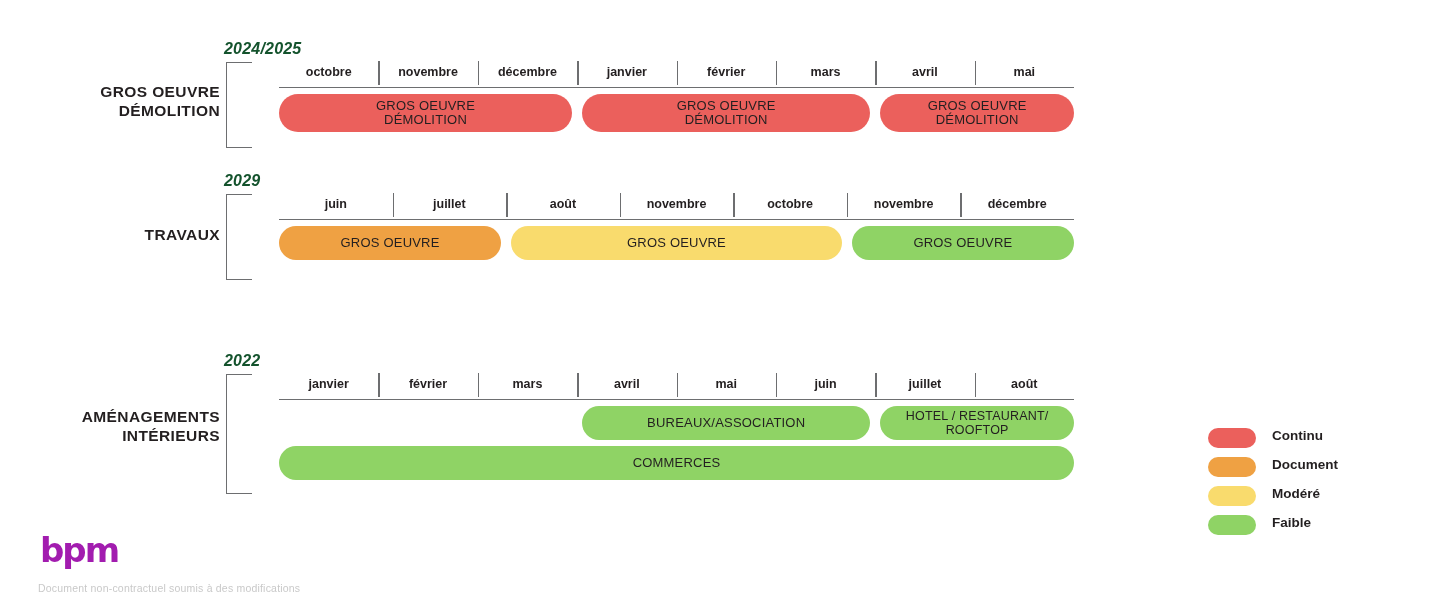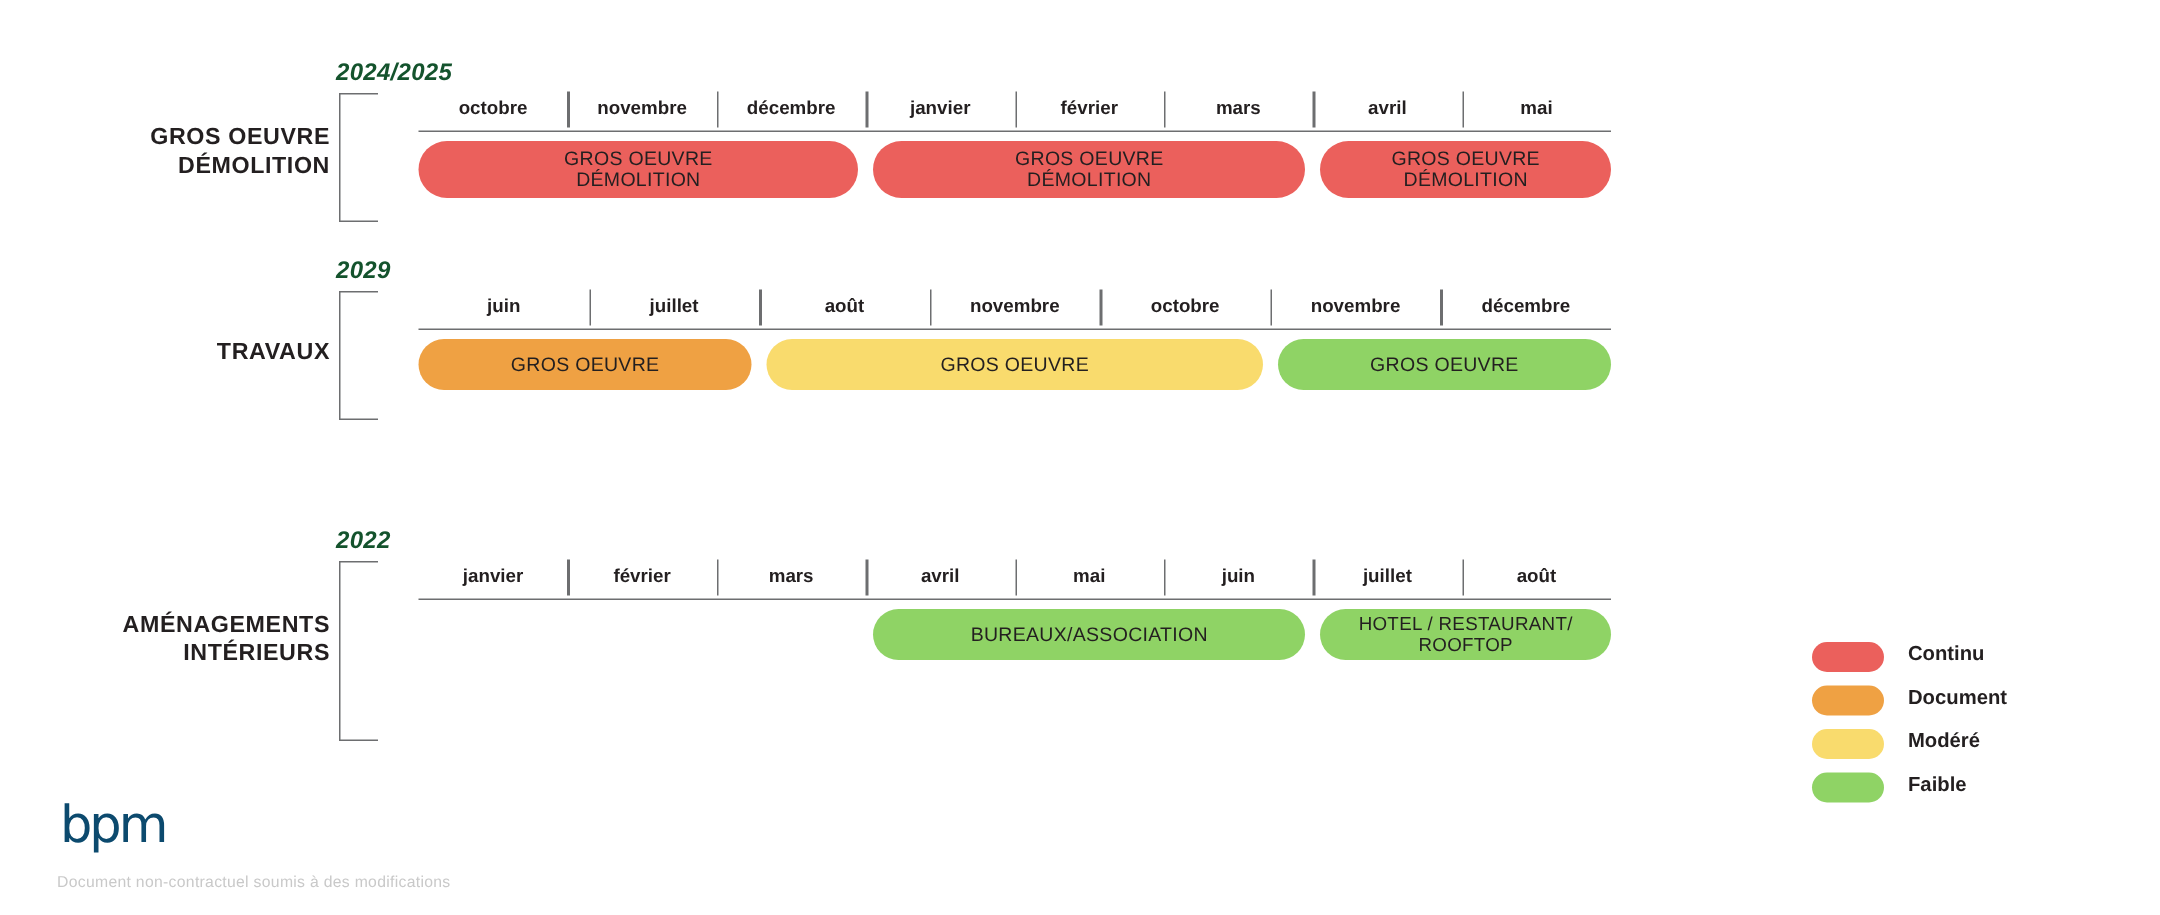--- a/index.html
+++ b/index.html
@@ -146,24 +146,24 @@
     font-weight: bold;
     color: #231f20;
   }
 
   
   .logo {
     position: absolute;
     left: 40px;
     top: 533px;
     font-family: "DejaVu Sans", sans-serif;
-    font-weight: normal;
+    font-weight: bold;
     font-size: 34px;
     letter-spacing: -2px;
-    color: #0c4a6e;
+    color: #a21caf;
     line-height: 34px;
   }
   .footnote {
     position: absolute;
     left: 38px;
     top: 582px;
     font-size: 10.5px;
     color: #c9c9c9;
     letter-spacing: 0.2px;
   }
@@ -234,20 +234,23 @@
           <div class="month-cell">mai</div>
           <div class="month-cell">juin</div>
           <div class="month-cell">juillet</div>
           <div class="month-cell">août</div>
         </div>
       <div class="bars-row h34">
           <div class="bar small" style="left: 601.25px; width: 193.75px; background: rgb(143, 211, 101);">HOTEL / RESTAURANT/
 ROOFTOP</div>
           <div class="bar" style="left: 303.125px; width: 288.125px; background: rgb(143, 211, 101);">BUREAUX/ASSOCIATION</div>
         </div>
+      <div class="bars-row h34">
+          <div class="bar" style="left: 0px; width: 795px; background: rgb(143, 211, 101);">COMMERCES</div>
+        </div>
     </div>
   </div>
 
   <div class="legend">
       <div class="legend-item">
         <div class="legend-swatch" style="background: rgb(235, 96, 92);"></div>
         <div class="legend-label">Continu</div>
       </div>
       <div class="legend-item">
         <div class="legend-swatch" style="background: rgb(239, 161, 67);"></div>

